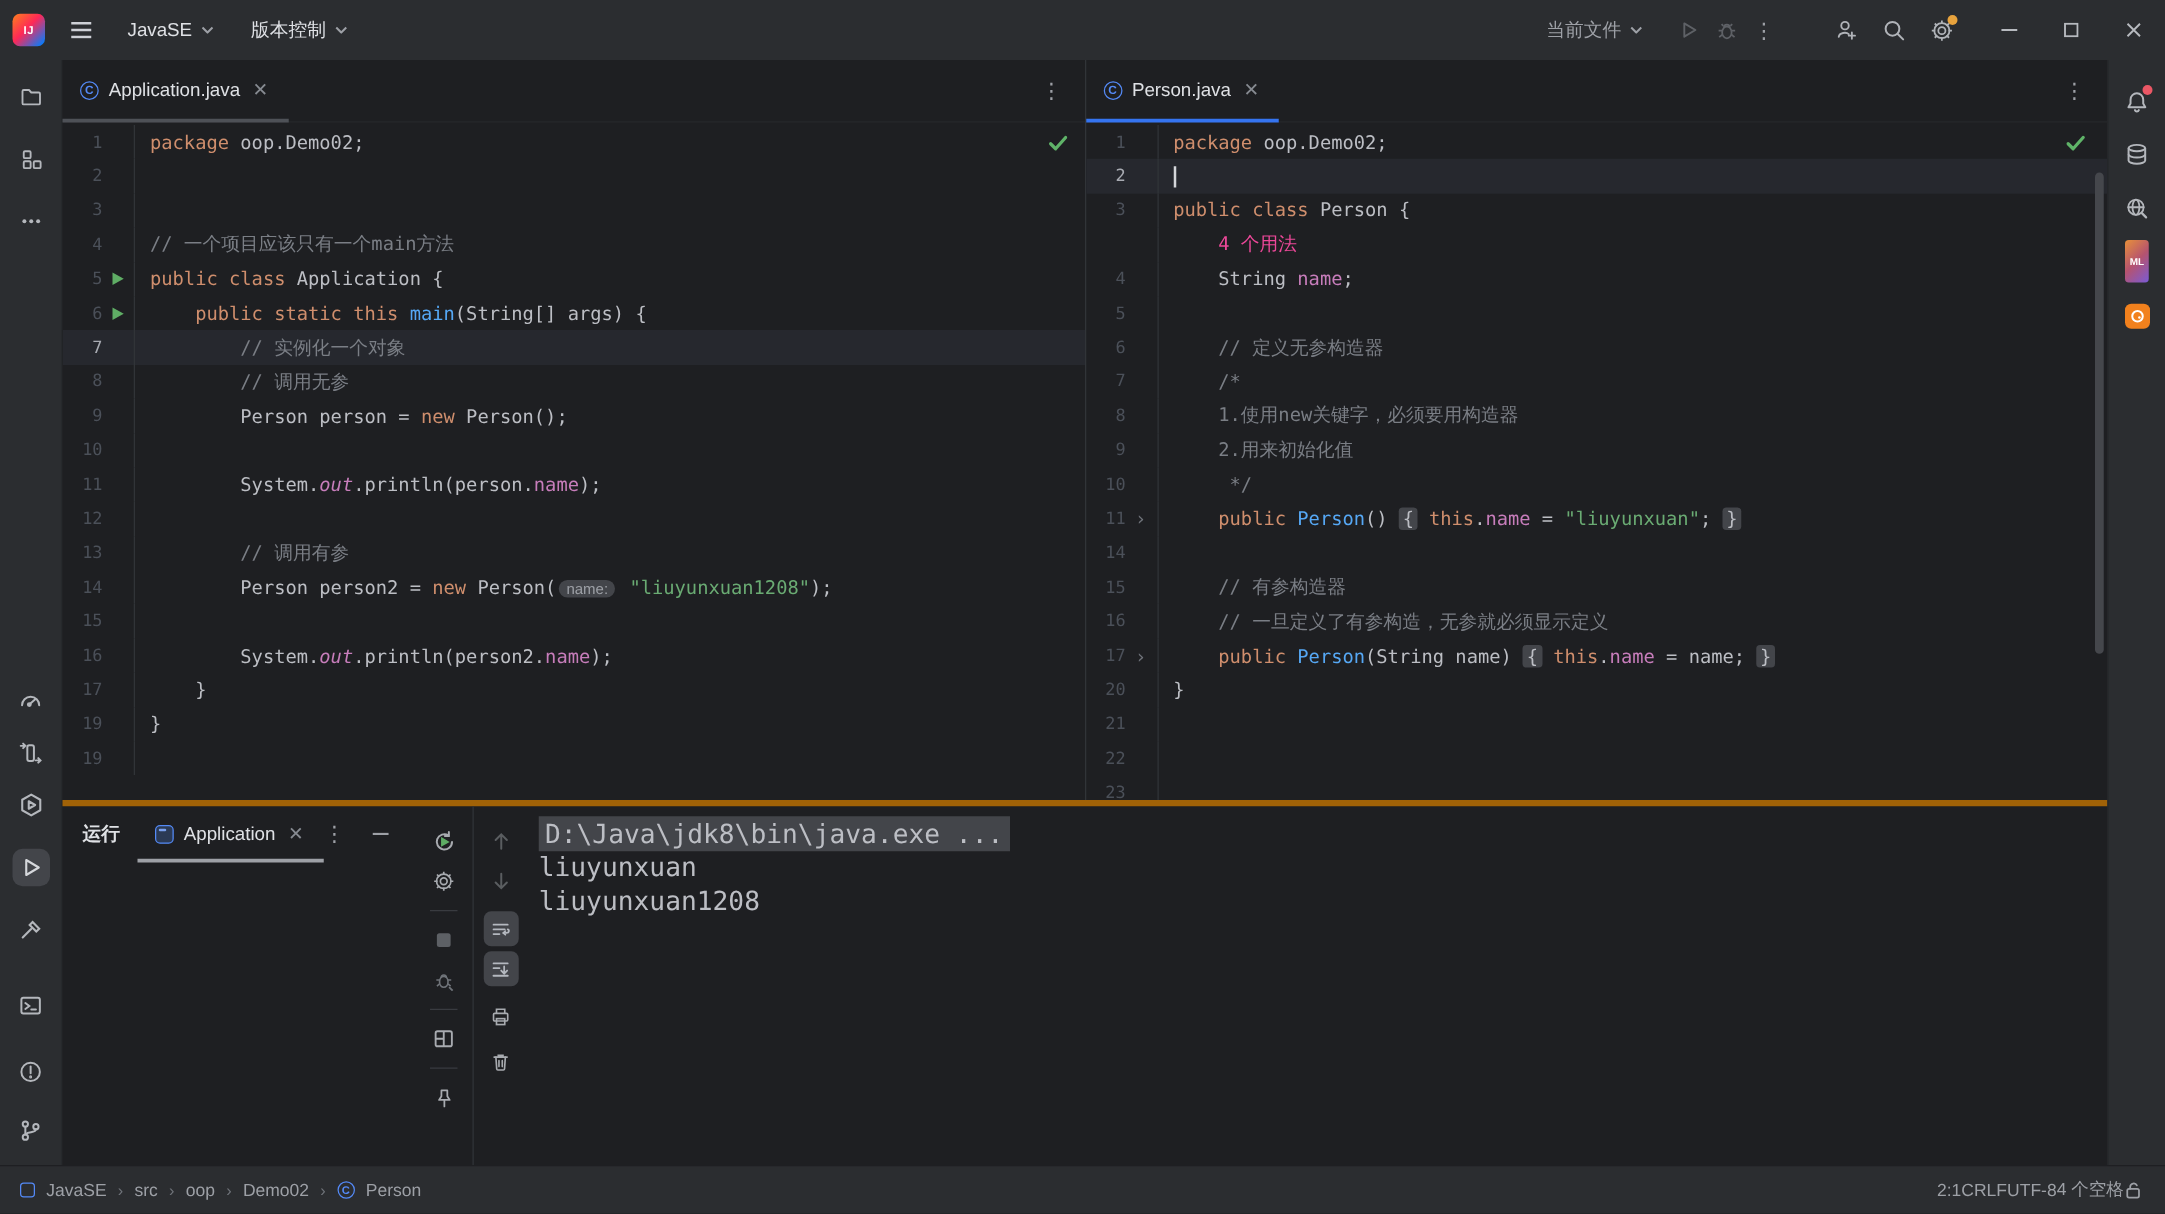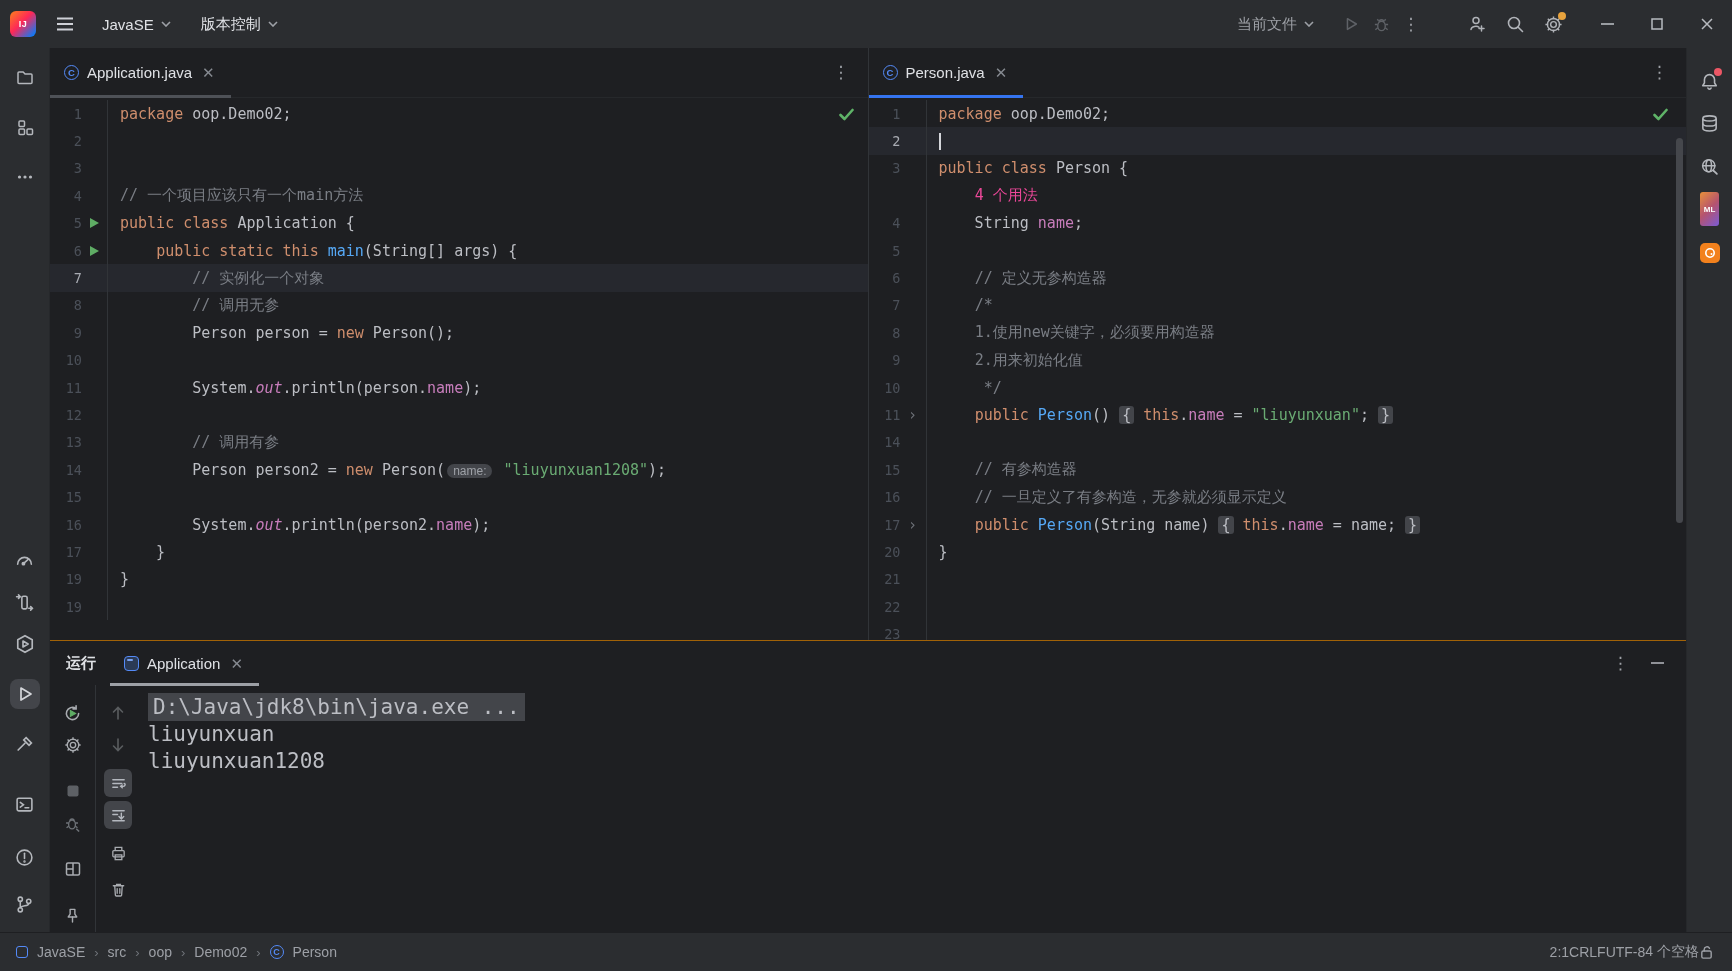--- a/index.html
+++ b/index.html
@@ -61,21 +61,21 @@
   .tk-m { color:#56a8f5; } .tk-t { color:#bcbec4; }
   .tk-h { background:#43454a; color:#9da0a6; border-radius:9px; padding:0 6px; font-size:12px;
           font-family:"Liberation Sans", sans-serif; margin:0 2px; }
   .tk-fb { background:#43454a; color:#bcbec4; border-radius:3px; padding:0 3px; }
   .tk-u { color:#ec4899; font-size:15px; }
   .inspect-check { position:absolute; top:10px; right:14px; }
   .pane1 .inspect-check { right:18px; }
   .scroll-thumb { position:absolute; right:3px; top:40px; width:7px; height:385px; background:#45474c; border-radius:4px; }
 
   
-  .runpanel { flex:1; min-height:0; display:flex; flex-direction:column; border-top:1px solid #a16207; }
+  .runpanel { flex:1; min-height:0; display:flex; flex-direction:row; border-top:5px solid #a16207; }
   .run-header { height:44px; flex:none; display:flex; align-items:stretch; color:#dfe1e5; font-size:15px; }
   .run-title { display:flex; align-items:center; padding:0 14px 0 16px; font-weight:bold; }
   .run-tab { display:flex; align-items:center; gap:8px; padding:0 14px; position:relative; }
   .run-tab .tab-underline { background:#9da0a6; }
   .console-icon { width:15px; height:15px; border:1.5px solid #548af7; background:#2b3a55; border-radius:4px; flex:none; position:relative; }
   .console-icon::after { content:""; position:absolute; left:2px; top:2px; width:6px; height:2px; background:#7aa0ee; border-radius:1px; }
   .run-header-right { margin-left:auto; display:flex; align-items:center; gap:22px; padding-right:22px; color:#9da0a6; }
   .run-body { flex:1; min-height:0; display:flex; }
   .rtb { flex:none; display:flex; flex-direction:column; align-items:center; padding-top:14px; }
   .rtb.outer { width:46px; border-right:1px solid #313438; }

